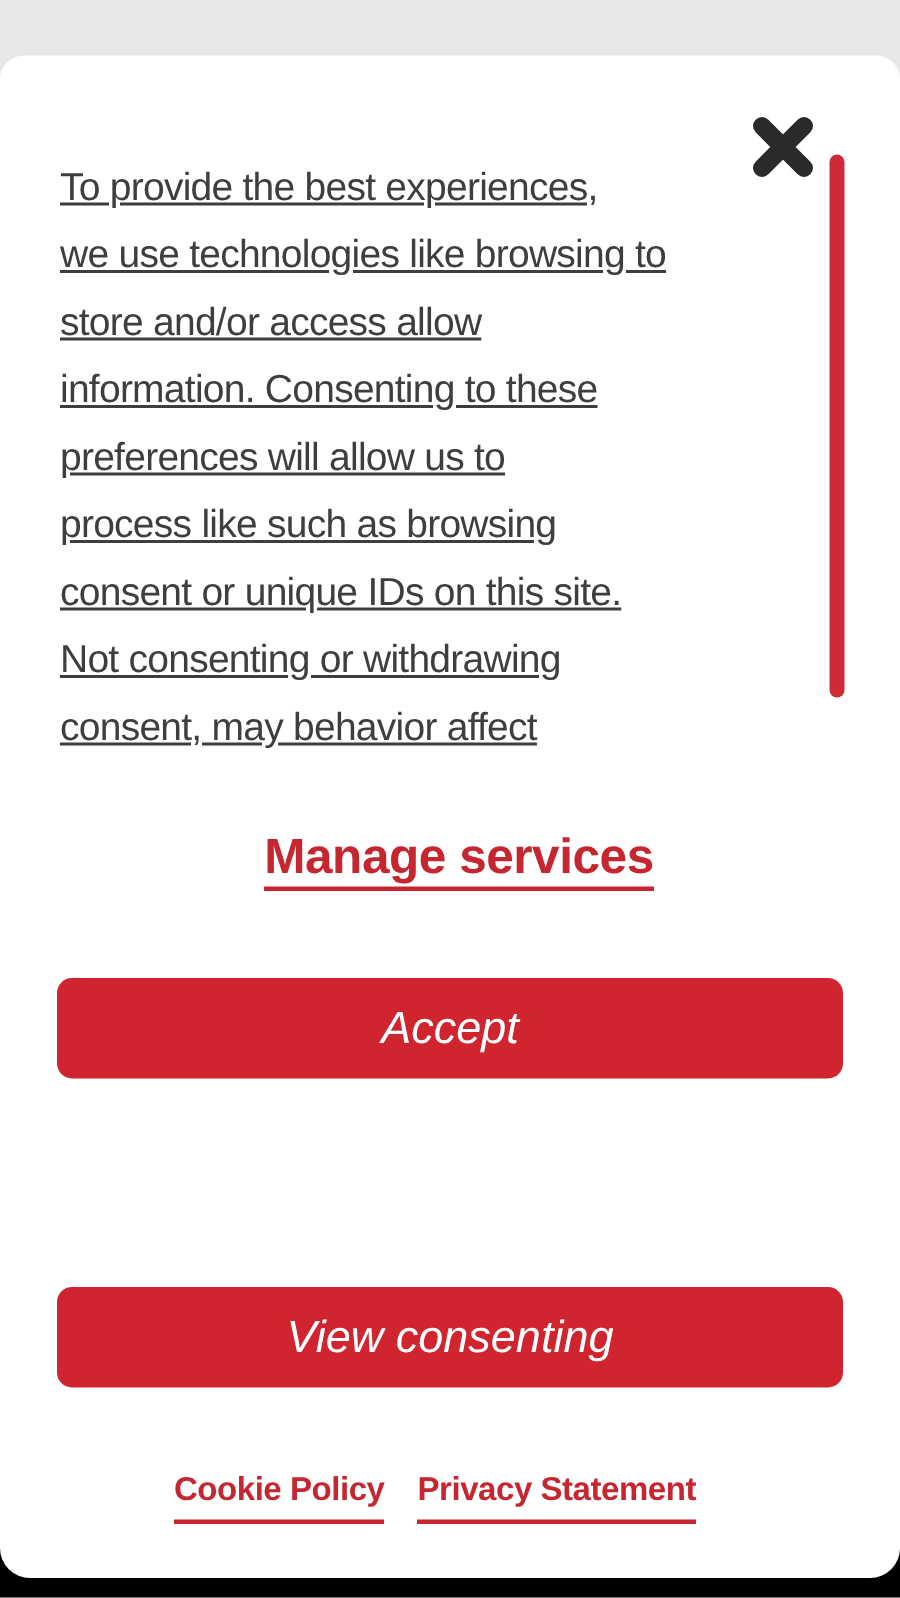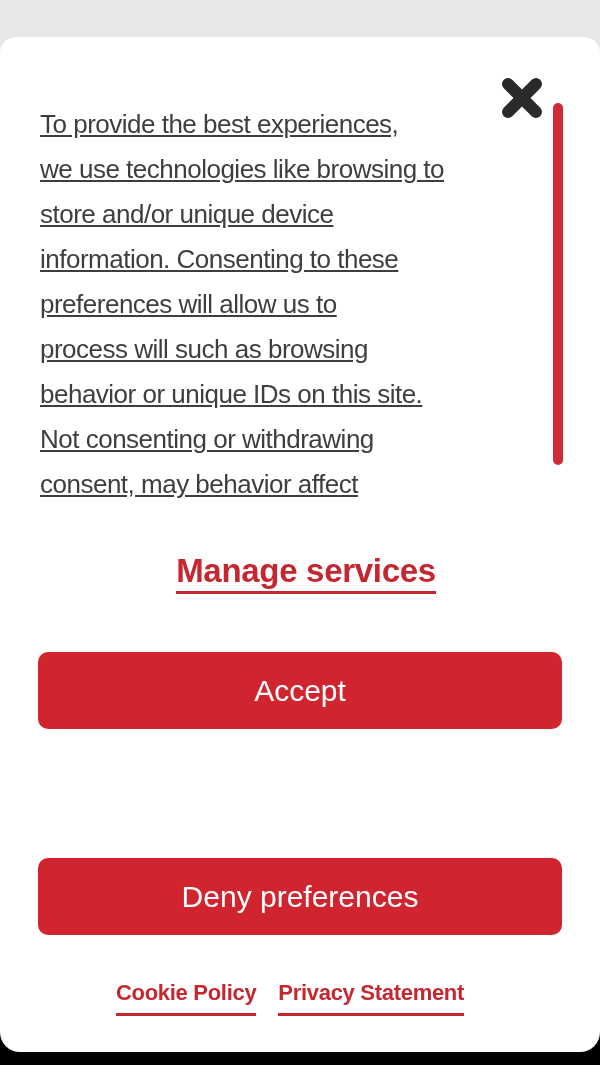--- a/index.html
+++ b/index.html
@@ -80,28 +80,29 @@
     padding-bottom: 2px;
     border-bottom: 3px solid var(--link-red);
     letter-spacing: -0.3px;
     white-space: nowrap;
   }
   .manage-row .red-underline-link { font-size: 33px; margin-left: 32px; }
   .btn {
     position: absolute;
     left: 38px;
     width: 524px;
-    height: 77px;
+    height: 67px;
     border: none;
     border-radius: 10px;
     background: var(--accent-red);
     color: #ffffff;
     font-family: inherit;
     font-size: 30px;
     cursor: pointer;
+    font-style: italic;
   }
   .btn-accept { top: 615px; }
   .btn-deny { top: 718px; }
   .btn-viewpref { top: 821px; }
   .footer-links {
     position: absolute;
     top: 938px;
     left: 36px;
     width: 508px;
     display: flex;
@@ -121,34 +122,34 @@
         <path d="M11 11 L39 39 M39 11 L11 39" stroke="var(--close-black)" stroke-width="12" stroke-linecap="round" fill="none"></path>
       </svg>
     </span>
   </button>
 
   <div class="scrollbar-thumb"></div>
 
   <div class="message">
     <div class="line">To provide the best experiences,</div>
     <div class="line">we use technologies like browsing to</div>
-    <div class="line">store and/or unique device</div>
+    <div class="line">store and/or access allow</div>
     <div class="line">information. Consenting to these</div>
     <div class="line">preferences will allow us to</div>
-    <div class="line">process will such as browsing</div>
-    <div class="line">behavior or unique IDs on this site.</div>
+    <div class="line">process like such as browsing</div>
+    <div class="line">consent or unique IDs on this site.</div>
     <div class="line">Not consenting or withdrawing</div>
     <div class="line">consent, may behavior affect</div>
   </div>
 
   <div class="manage-row">
     <a href="#" class="red-underline-link">Manage services</a>
   </div>
 
   <button class="btn btn-accept">Accept</button>
-  <button class="btn btn-viewpref">Deny preferences</button>
+  <button class="btn btn-viewpref">View consenting</button>
 
   <div class="footer-links">
     <a href="#" class="red-underline-link">Cookie Policy</a>
     <a href="#" class="red-underline-link">Privacy Statement</a>
   </div>
 
 </div>
 
 </body></html>

